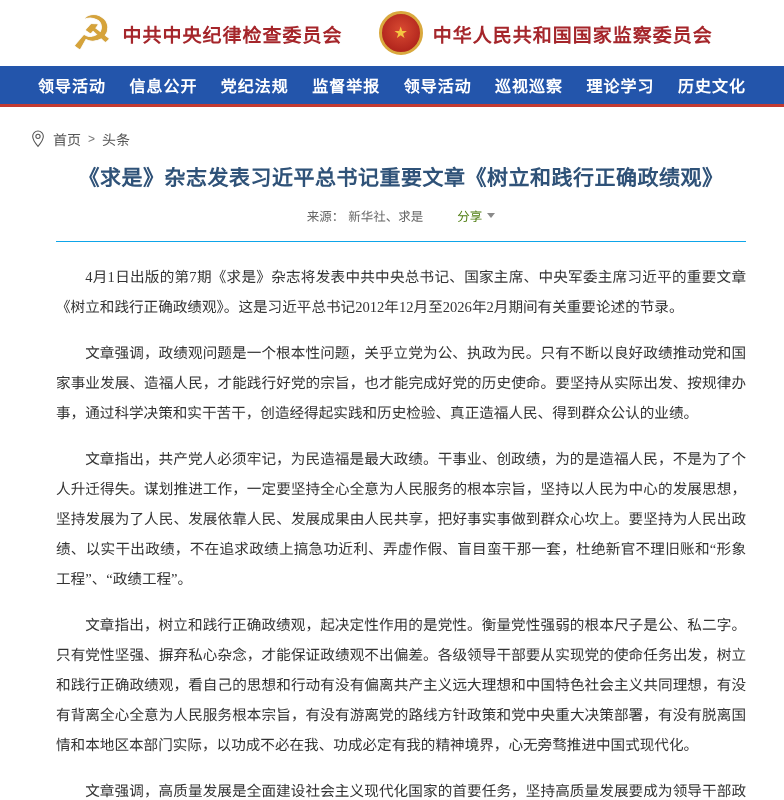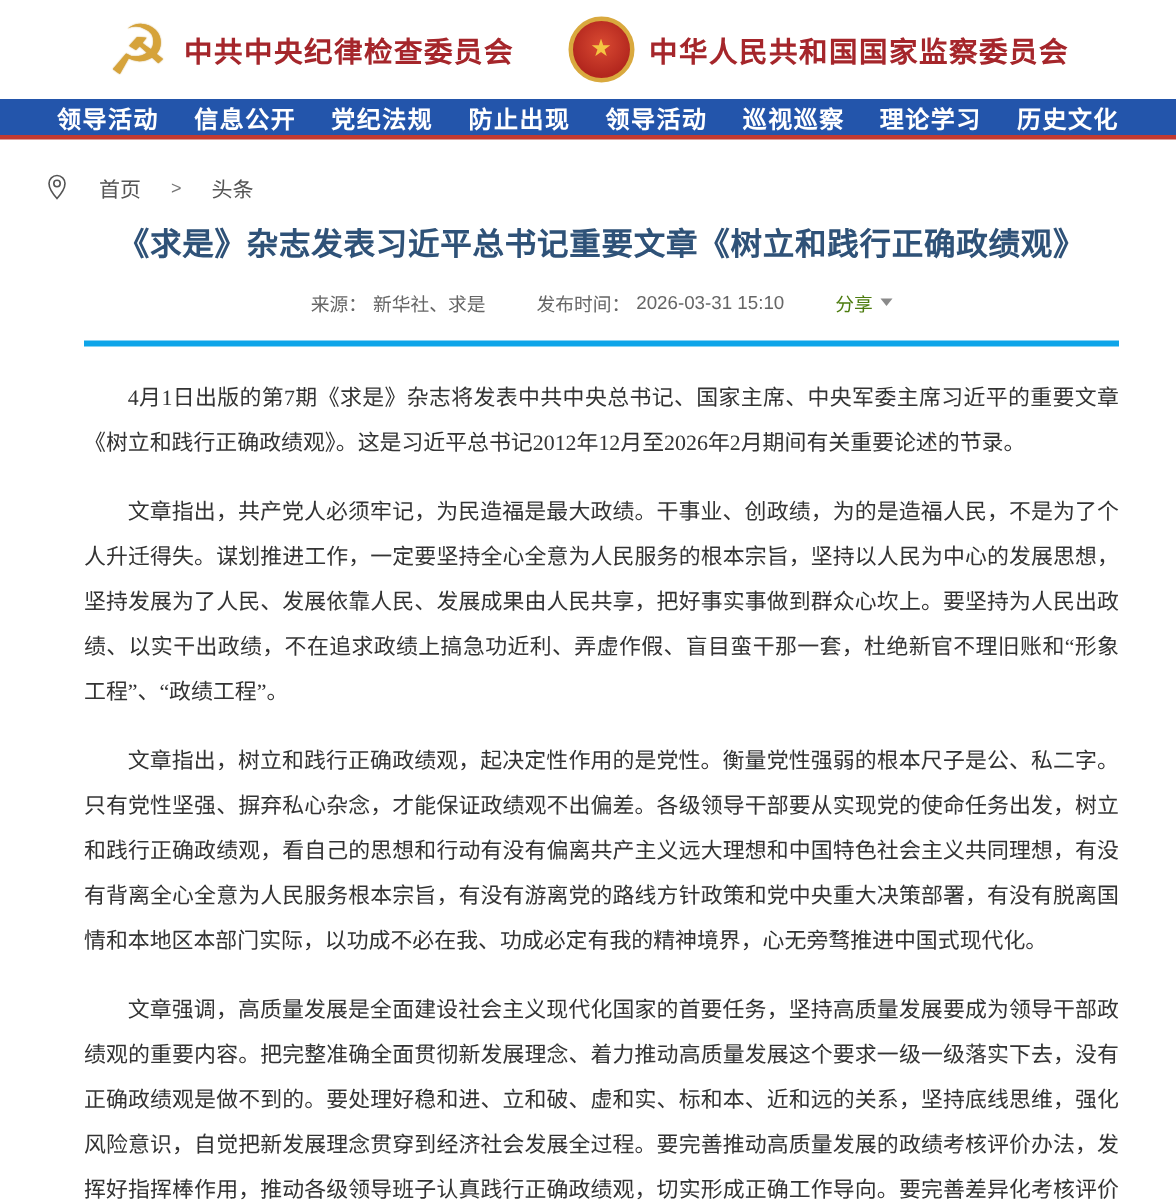--- a/index.html
+++ b/index.html
@@ -40,21 +40,21 @@
     font-family: "Liberation Serif", "DejaVu Serif", serif;
     font-size: 19px;
     font-weight: bold;
     color: #a5262b;
     letter-spacing: 1px;
     white-space: nowrap;
   }
 
   
   .nav {
-    height: 24px;
+    height: 38px;
     background: #2355ab;
     display: flex;
     align-items: center;
     justify-content: space-between;
     padding: 0 38px;
     font-family: Liberation Mono, monospace;
   }
   .nav-item {
     color: #ffffff;
     font-size: 16px;
@@ -63,21 +63,21 @@
     text-decoration: none;
     cursor: pointer;
     white-space: nowrap;
   }
   .red-rule { height: 3px; background: #c23a31; }
 
   
   .breadcrumb {
     display: flex;
     align-items: center;
-    gap: 20px;
+    gap: 7px;
     padding: 22px 0 0 30px;
     font-size: 14px;
     color: #555555;
   }
   .pin-icon { width: 16px; height: 20px; display: inline-block; }
   .crumb-link { cursor: pointer; color: #555555; text-decoration: none; }
   .crumb-sep { color: #777777; font-size: 12px; }
 
   
   .article-wrap { padding: 0 38px 30px 56px; }
@@ -86,21 +86,21 @@
     text-align: center;
     font-size: 21px;
     font-weight: bold;
     color: #2f5278;
     letter-spacing: 0.5px;
     line-height: 1.4;
   }
   .article-meta {
     margin-top: 14px;
     padding-bottom: 16px;
-    border-bottom: 4px solid #0ea5e9;
+    border-bottom: 1px solid #0ea5e9;
     display: flex;
     justify-content: center;
     align-items: center;
     gap: 34px;
     font-size: 12.5px;
     color: #666666;
   }
   .meta-pair { display: flex; align-items: center; gap: 4px; }
   .share-btn { display: flex; align-items: center; gap: 5px; cursor: pointer; color: #4d7c0f; }
   .caret-down {
@@ -133,21 +133,21 @@
     <div class="brand">
       <span class="national-emblem">★</span>
       <span class="brand-title">中华人民共和国国家监察委员会</span>
     </div>
   </header>
 
   <nav class="nav">
     <a class="nav-item">领导活动</a>
     <a class="nav-item">信息公开</a>
     <a class="nav-item">党纪法规</a>
-    <a class="nav-item">防止出现</a>
+    <a class="nav-item">监督举报</a>
     <a class="nav-item">领导活动</a>
     <a class="nav-item">巡视巡察</a>
     <a class="nav-item">理论学习</a>
     <a class="nav-item">历史文化</a>
   </nav>
   <div class="red-rule"></div>
 
   <div class="breadcrumb">
     <span class="pin-icon">
       <svg viewBox="0 0 24 28" width="16" height="20">
@@ -161,32 +161,29 @@
   </div>
 
   <main class="article-wrap">
     <h1 class="article-title">《求是》杂志发表习近平总书记重要文章《树立和践行正确政绩观》</h1>
 
     <div class="article-meta">
       <span class="meta-pair">
         <span>来源：</span>
         <span>新华社、求是</span>
       </span>
-      <span class="meta-pair">
-        <span>发布时间：</span>
-        <span>2026-03-31 15:10</span>
-      </span>
       <span class="share-btn">
         <span>分享</span>
         <span class="caret-down"></span>
       </span>
     </div>
 
     <div class="article-body">
       <p>4月1日出版的第7期《求是》杂志将发表中共中央总书记、国家主席、中央军委主席习近平的重要文章《树立和践行正确政绩观》。这是习近平总书记2012年12月至2026年2月期间有关重要论述的节录。</p>
+      <p>文章强调，政绩观问题是一个根本性问题，关乎立党为公、执政为民。只有不断以良好政绩推动党和国家事业发展、造福人民，才能践行好党的宗旨，也才能完成好党的历史使命。要坚持从实际出发、按规律办事，通过科学决策和实干苦干，创造经得起实践和历史检验、真正造福人民、得到群众公认的业绩。</p>
       <p>文章指出，共产党人必须牢记，为民造福是最大政绩。干事业、创政绩，为的是造福人民，不是为了个人升迁得失。谋划推进工作，一定要坚持全心全意为人民服务的根本宗旨，坚持以人民为中心的发展思想，坚持发展为了人民、发展依靠人民、发展成果由人民共享，把好事实事做到群众心坎上。要坚持为人民出政绩、以实干出政绩，不在追求政绩上搞急功近利、弄虚作假、盲目蛮干那一套，杜绝新官不理旧账和“形象工程”、“政绩工程”。</p>
       <p>文章指出，树立和践行正确政绩观，起决定性作用的是党性。衡量党性强弱的根本尺子是公、私二字。只有党性坚强、摒弃私心杂念，才能保证政绩观不出偏差。各级领导干部要从实现党的使命任务出发，树立和践行正确政绩观，看自己的思想和行动有没有偏离共产主义远大理想和中国特色社会主义共同理想，有没有背离全心全意为人民服务根本宗旨，有没有游离党的路线方针政策和党中央重大决策部署，有没有脱离国情和本地区本部门实际，以功成不必在我、功成必定有我的精神境界，心无旁骛推进中国式现代化。</p>
       <p>文章强调，高质量发展是全面建设社会主义现代化国家的首要任务，坚持高质量发展要成为领导干部政绩观的重要内容。把完整准确全面贯彻新发展理念、着力推动高质量发展这个要求一级一级落实下去，没有正确政绩观是做不到的。要处理好稳和进、立和破、虚和实、标和本、近和远的关系，坚持底线思维，强化风险意识，自觉把新发展理念贯穿到经济社会发展全过程。要完善推动高质量发展的政绩考核评价办法，发挥好指挥棒作用，推动各级领导班子认真践行正确政绩观，切实形成正确工作导向。要完善差异化考核评价体系，提高考评针对性和科学性，防止出现“数字出官、官出数字”的恶性循环。</p>
 
     </div>
   </main>
 
 </div>
 
 </body></html>

